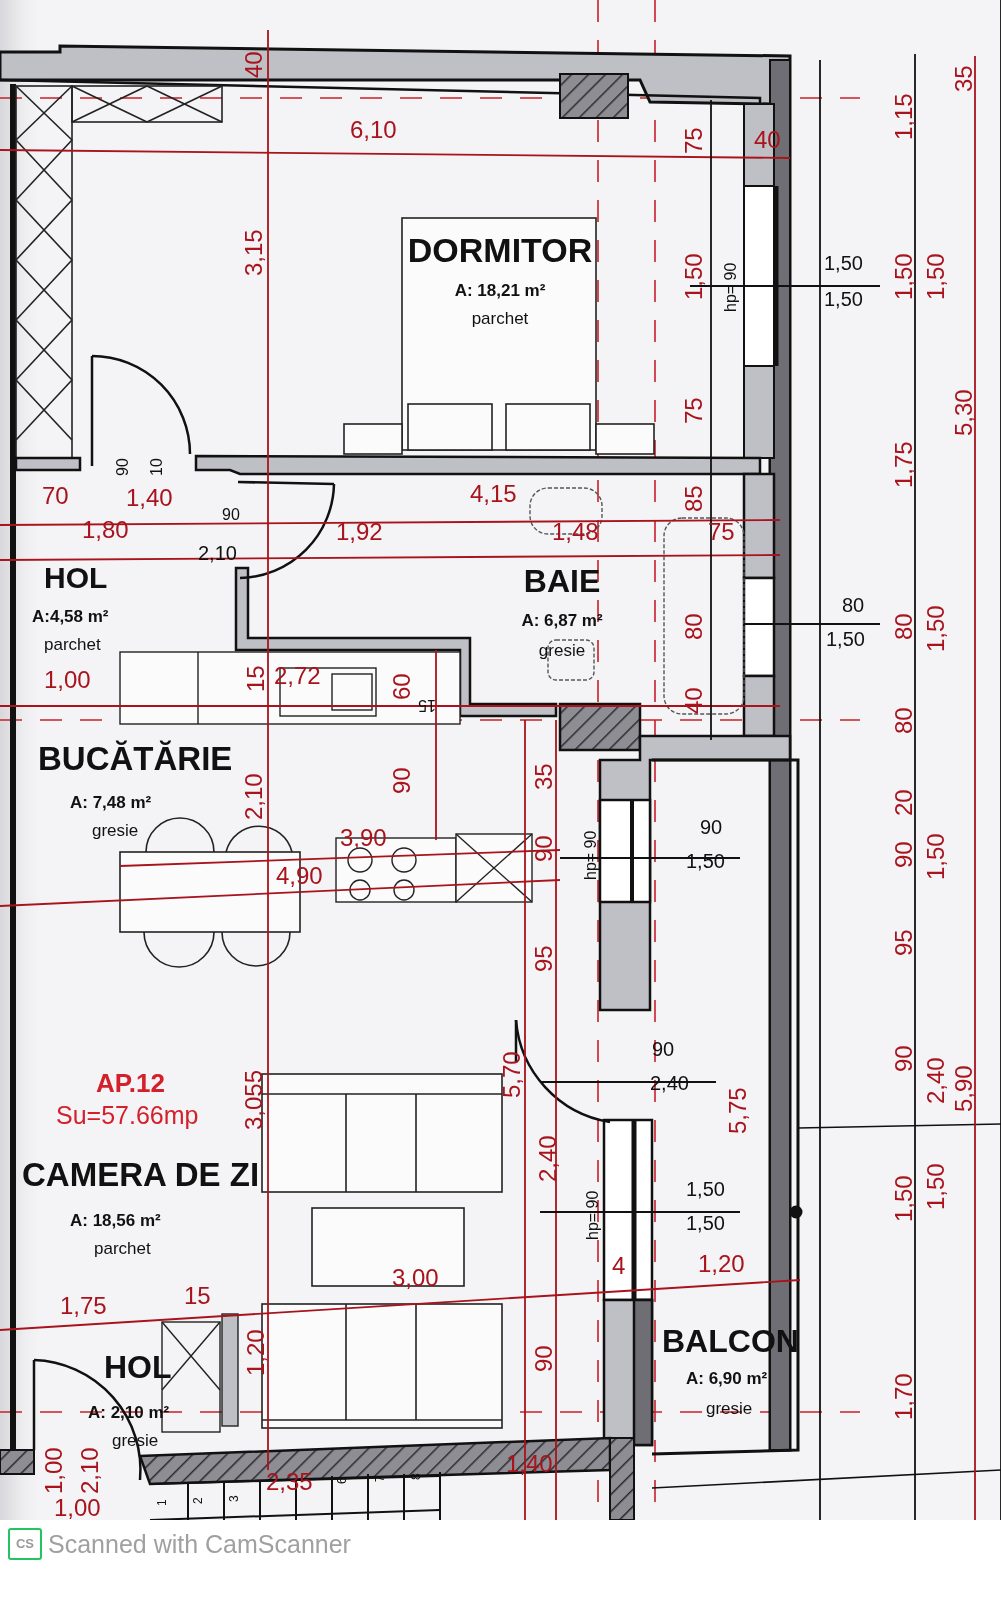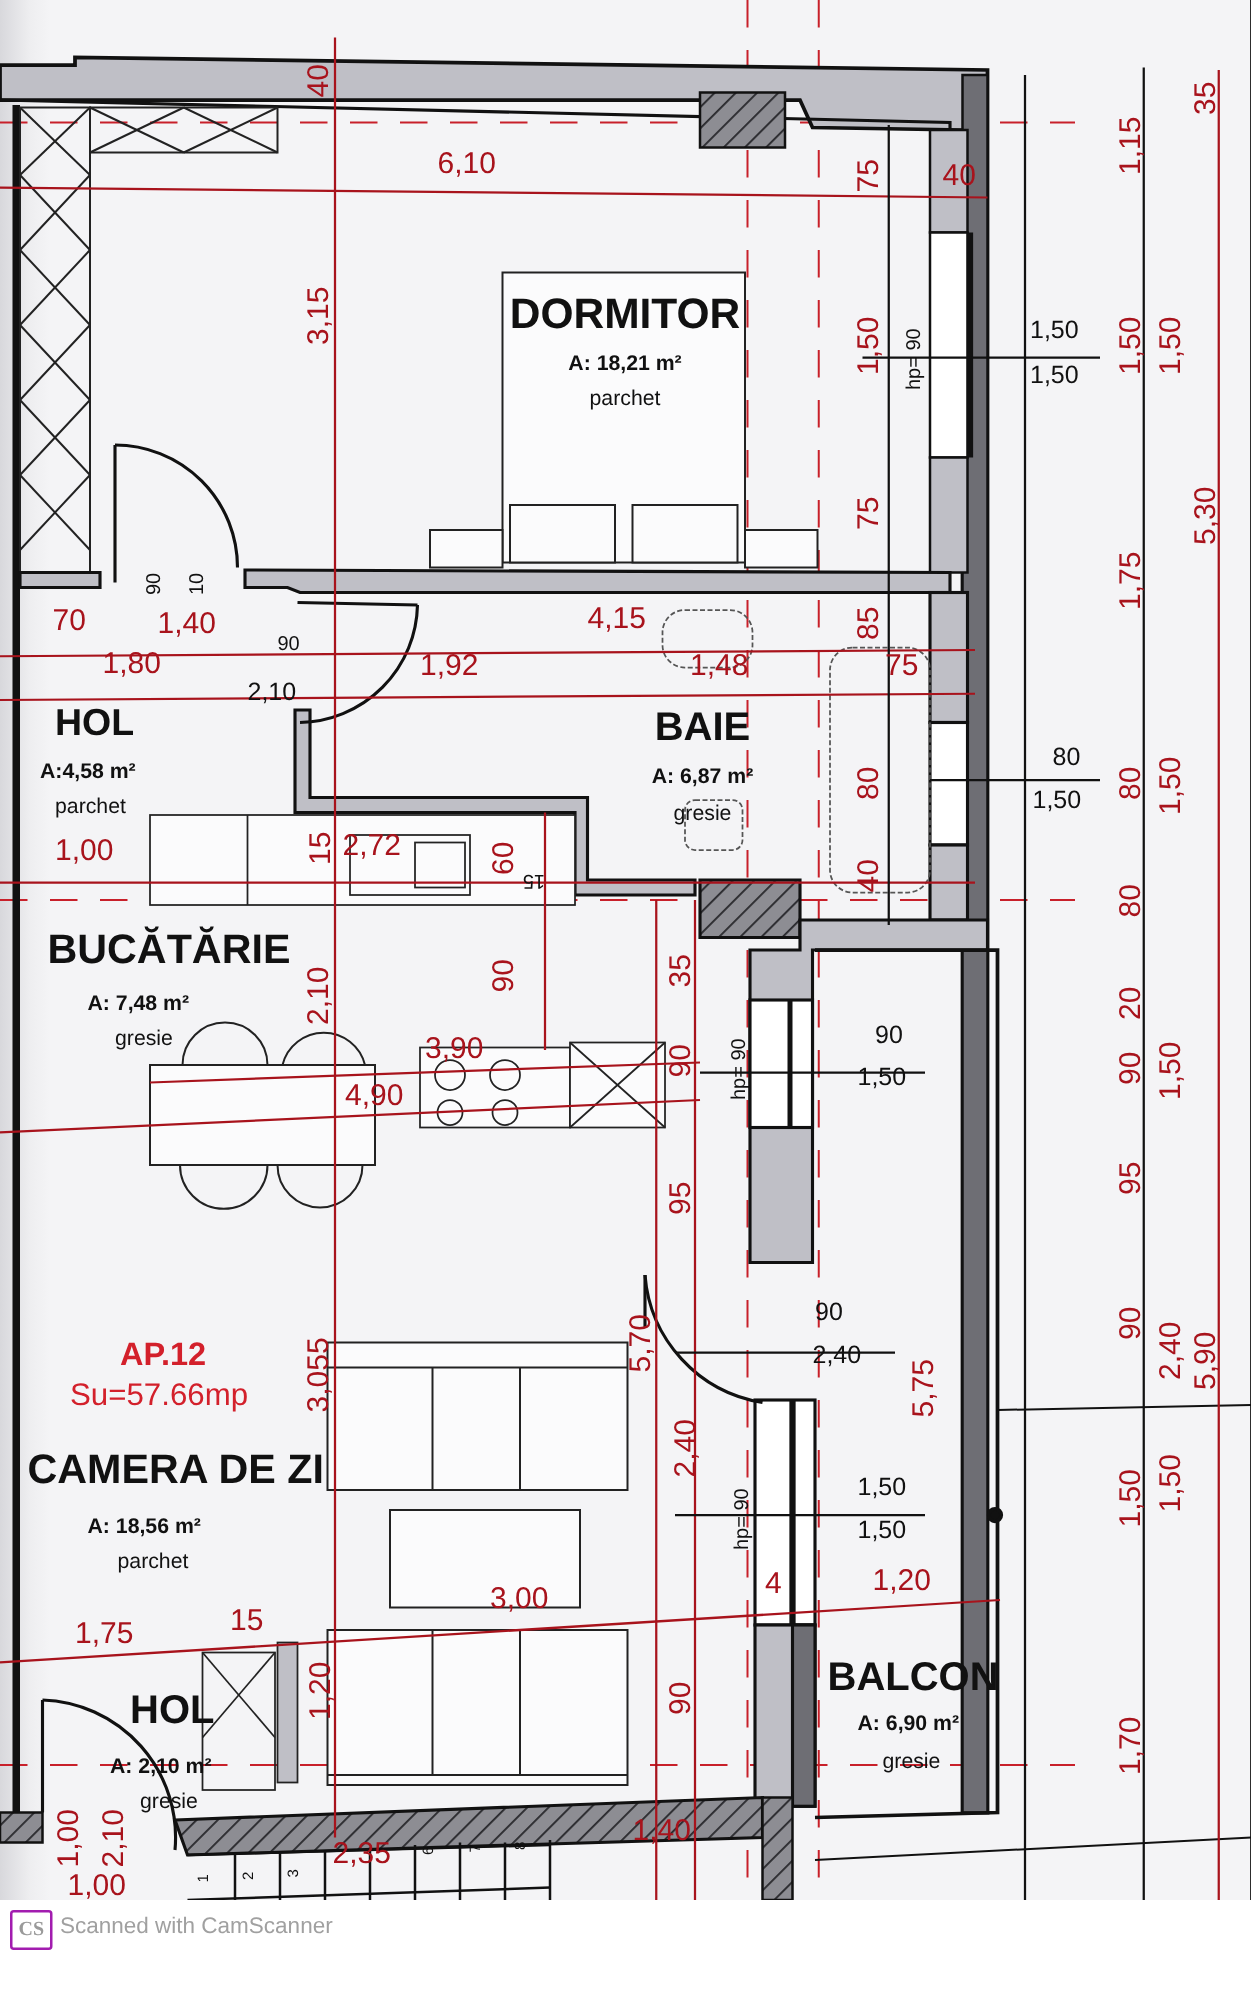--- a/index.html
+++ b/index.html
@@ -9,22 +9,22 @@
     svg#plan { position: absolute; left: 0; top: 0; }
     .room-name { font-family: "Liberation Sans", sans-serif; font-weight: bold; fill: #111; }
     .room-area { font-family: "Liberation Sans", sans-serif; font-weight: bold; fill: #111; font-size: 17px; }
     .room-floor { font-family: "Liberation Sans", sans-serif; fill: #111; font-size: 17px; }
     .dim-red { font-family: "Liberation Sans", sans-serif; fill: #a8131c; font-size: 24px; }
     .dim-black { font-family: "Liberation Sans", sans-serif; fill: #111; font-size: 20px; }
     .dim-small { font-family: "Liberation Sans", sans-serif; fill: #111; font-size: 16px; }
     .ap-label { font-family: "Liberation Sans", sans-serif; fill: #d3202b; font-weight: bold; font-size: 26px; }
     .ap-su { font-family: "Liberation Sans", sans-serif; fill: #d3202b; font-size: 25px; }
     #footer { position: absolute; left: 0; top: 1520px; width: 1001px; height: 80px; background: #ffffff; }
-    #cs-logo { position: absolute; left: 8px; top: 1528px; width: 30px; height: 28px; border: 2px solid #a21caf; border-radius: 3px; color: #9a9a9a; font-family: Liberation Serif, serif; font-weight: bold; font-size: 16px; line-height: 28px; text-align: center; }
-    #cs-text { position: absolute; left: 48px; top: 1530px; color: #a0a0a0; font-family: "Liberation Sans", sans-serif; font-size: 18px; }
+    #cs-logo { position: absolute; left: 8px; top: 1528px; width: 30px; height: 28px; border: 2px solid #22c55e; border-radius: 3px; color: #9a9a9a; font-family: Liberation Sans, sans-serif; font-weight: bold; font-size: 13px; line-height: 28px; text-align: center; }
+    #cs-text { position: absolute; left: 48px; top: 1530px; color: #a0a0a0; font-family: "Liberation Sans", sans-serif; font-size: 25px; }
   </style>
 </head>
 <body>
 
 <div id="sheet"></div>
 <div id="page-edge"></div>
 
 <svg id="plan" width="1001" height="1520" viewBox="0 0 1001 1520">
   <defs>
     <pattern id="hatch" width="12" height="12" patternUnits="userSpaceOnUse" patternTransform="rotate(45)">

